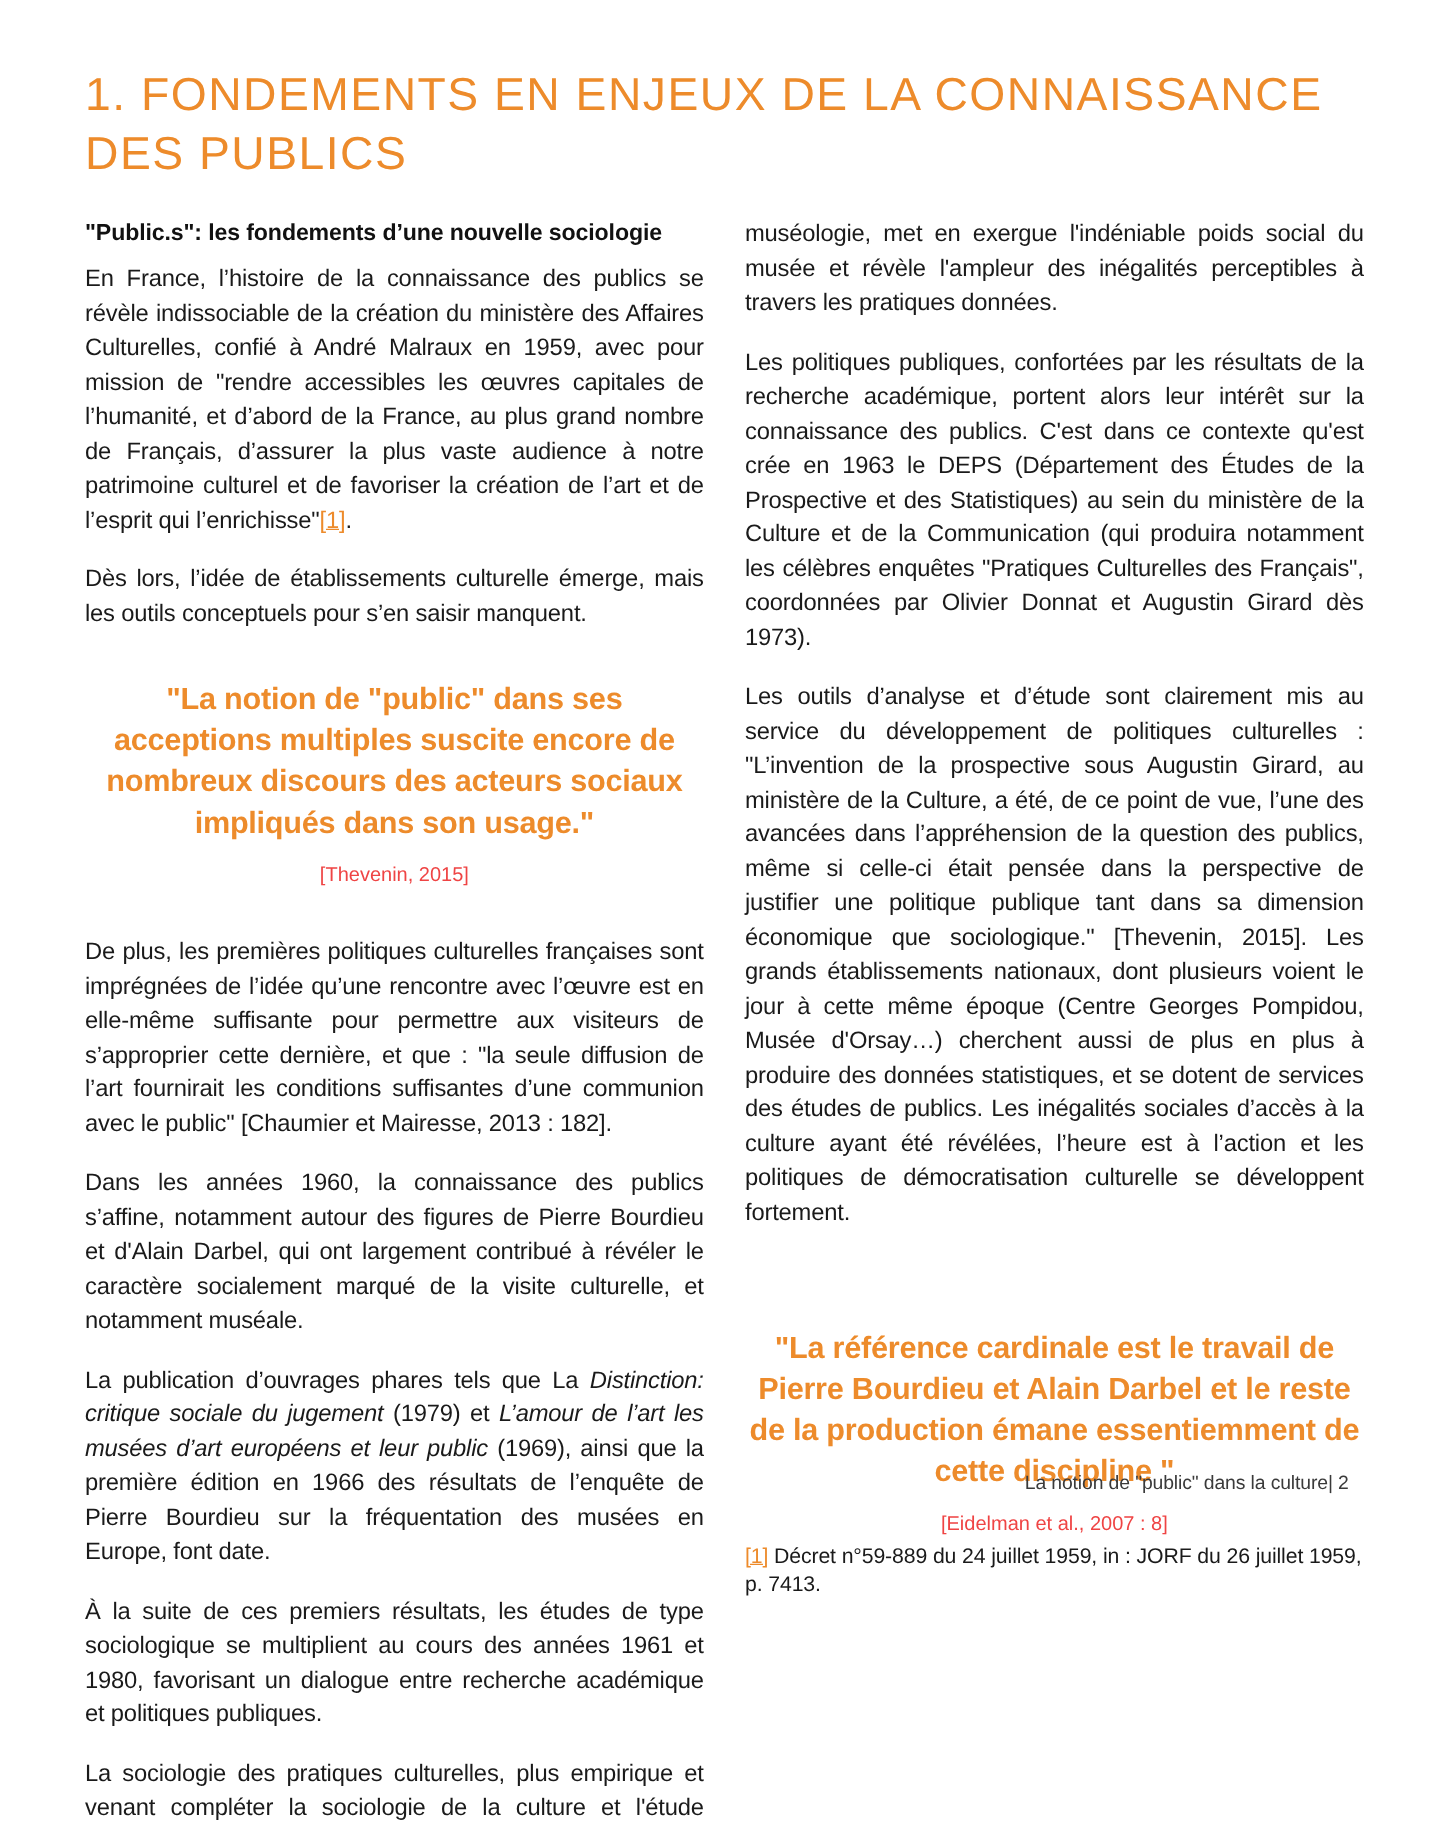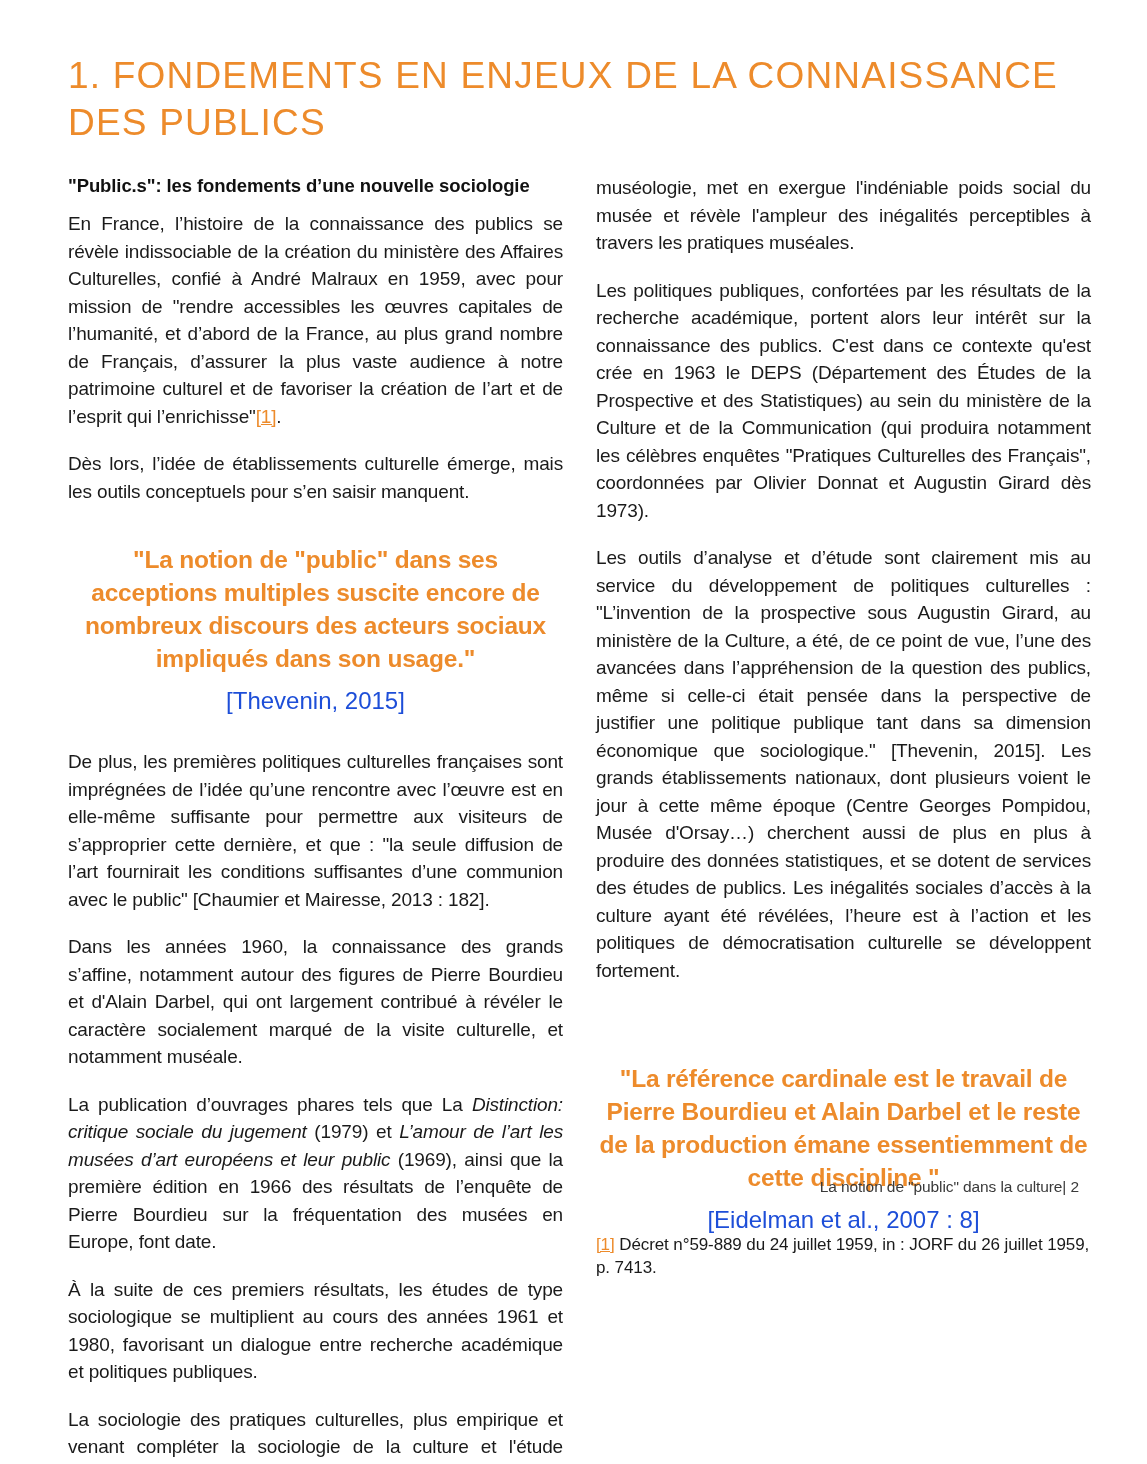--- a/index.html
+++ b/index.html
@@ -82,23 +82,23 @@
   }
   .pullquote .pq-text {
     color: #ED8B2B;
     font-weight: bold;
     font-size: 24.5px;
     line-height: 33px;
     letter-spacing: -0.2px;
     margin: 0;
   }
   .pullquote .pq-source {
-    color: #1d4ed8;
+    color: #ef4444;
     font-weight: 400;
-    font-size: 24px;
+    font-size: 16px;
     line-height: 26px;
     margin: 13px 0 0 0;
   }
 
   .quote-left  { margin: 38px 0 34px 0; padding: 0 4px; }
   .quote-right { margin: 78px 0 0 0; padding: 0 2px; }
 
   
   .footnote {
     font-size: 17px;
@@ -139,33 +139,33 @@
 
       <p class="body">Dès lors, l’idée de établissements culturelle émerge, mais les outils conceptuels pour s’en saisir manquent.</p>
 
       <div class="pullquote quote-left">
         <p class="pq-text">"La notion de "public" dans ses acceptions multiples suscite encore de nombreux discours des acteurs sociaux impliqués dans son usage."</p>
         <p class="pq-source">[Thevenin, 2015]</p>
       </div>
 
       <p class="body">De plus, les premières politiques culturelles françaises sont imprégnées de l’idée qu’une rencontre avec l’œuvre est en elle-même suffisante pour permettre aux visiteurs de s’approprier cette dernière, et que : "la seule diffusion de l’art fournirait les conditions suffisantes d’une communion avec le public" [Chaumier et Mairesse, 2013 : 182].</p>
 
-      <p class="body">Dans les années 1960, la connaissance des grands s’affine, notamment autour des figures de Pierre Bourdieu et d'Alain Darbel, qui ont largement contribué à révéler le caractère socialement marqué de la visite culturelle, et notamment muséale.</p>
+      <p class="body">Dans les années 1960, la connaissance des publics s’affine, notamment autour des figures de Pierre Bourdieu et d'Alain Darbel, qui ont largement contribué à révéler le caractère socialement marqué de la visite culturelle, et notamment muséale.</p>
 
       <p class="body"><span>La publication d’ouvrages phares tels que La </span><span class="ital">Distinction: critique sociale du jugement</span><span> (1979) et </span><span class="ital">L’amour de l’art les musées d’art européens et leur public</span><span> (1969), ainsi que la première édition en 1966 des résultats de l’enquête de Pierre Bourdieu sur la fréquentation des musées en Europe, font date.</span></p>
 
       <p class="body">À la suite de ces premiers résultats, les études de type sociologique se multiplient au cours des années 1961 et 1980, favorisant un dialogue entre recherche académique et politiques publiques.</p>
 
       <p class="body">La sociologie des pratiques culturelles, plus empirique et venant compléter la sociologie de la culture et l'étude spécifique des musées via la</p>
 
     </div>
 
     <div class="col">
 
-      <p class="body">muséologie, met en exergue l'indéniable poids social du musée et révèle l'ampleur des inégalités perceptibles à travers les pratiques muséales.</p>
+      <p class="body">muséologie, met en exergue l'indéniable poids social du musée et révèle l'ampleur des inégalités perceptibles à travers les pratiques données.</p>
 
       <p class="body">Les politiques publiques, confortées par les résultats de la recherche académique, portent alors leur intérêt sur la connaissance des publics. C'est dans ce contexte qu'est crée en 1963 le DEPS (Département des Études de la Prospective et des Statistiques) au sein du ministère de la Culture et de la Communication (qui produira notamment les célèbres enquêtes "Pratiques Culturelles des Français", coordonnées par Olivier Donnat et Augustin Girard dès 1973).</p>
 
       <p class="body">Les outils d’analyse et d’étude sont clairement mis au service du développement de politiques culturelles : "L’invention de la prospective sous Augustin Girard, au ministère de la Culture, a été, de ce point de vue, l’une des avancées dans l’appréhension de la question des publics, même si celle-ci était pensée dans la perspective de justifier une politique publique tant dans sa dimension économique que sociologique." [Thevenin, 2015]. Les grands établissements nationaux, dont plusieurs voient le jour à cette même époque (Centre Georges Pompidou, Musée d'Orsay…) cherchent aussi de plus en plus à produire des données statistiques, et se dotent de services des études de publics. Les inégalités sociales d’accès à la culture ayant été révélées, l’heure est à l’action et les politiques de démocratisation culturelle se développent fortement.</p>
 
       <div class="pullquote quote-right">
         <p class="pq-text">"La référence cardinale est le travail de Pierre Bourdieu et Alain Darbel et le reste de la production émane essentiemment de cette discipline "</p>
         <p class="pq-source">[Eidelman et al., 2007 : 8]</p>
       </div>
 

